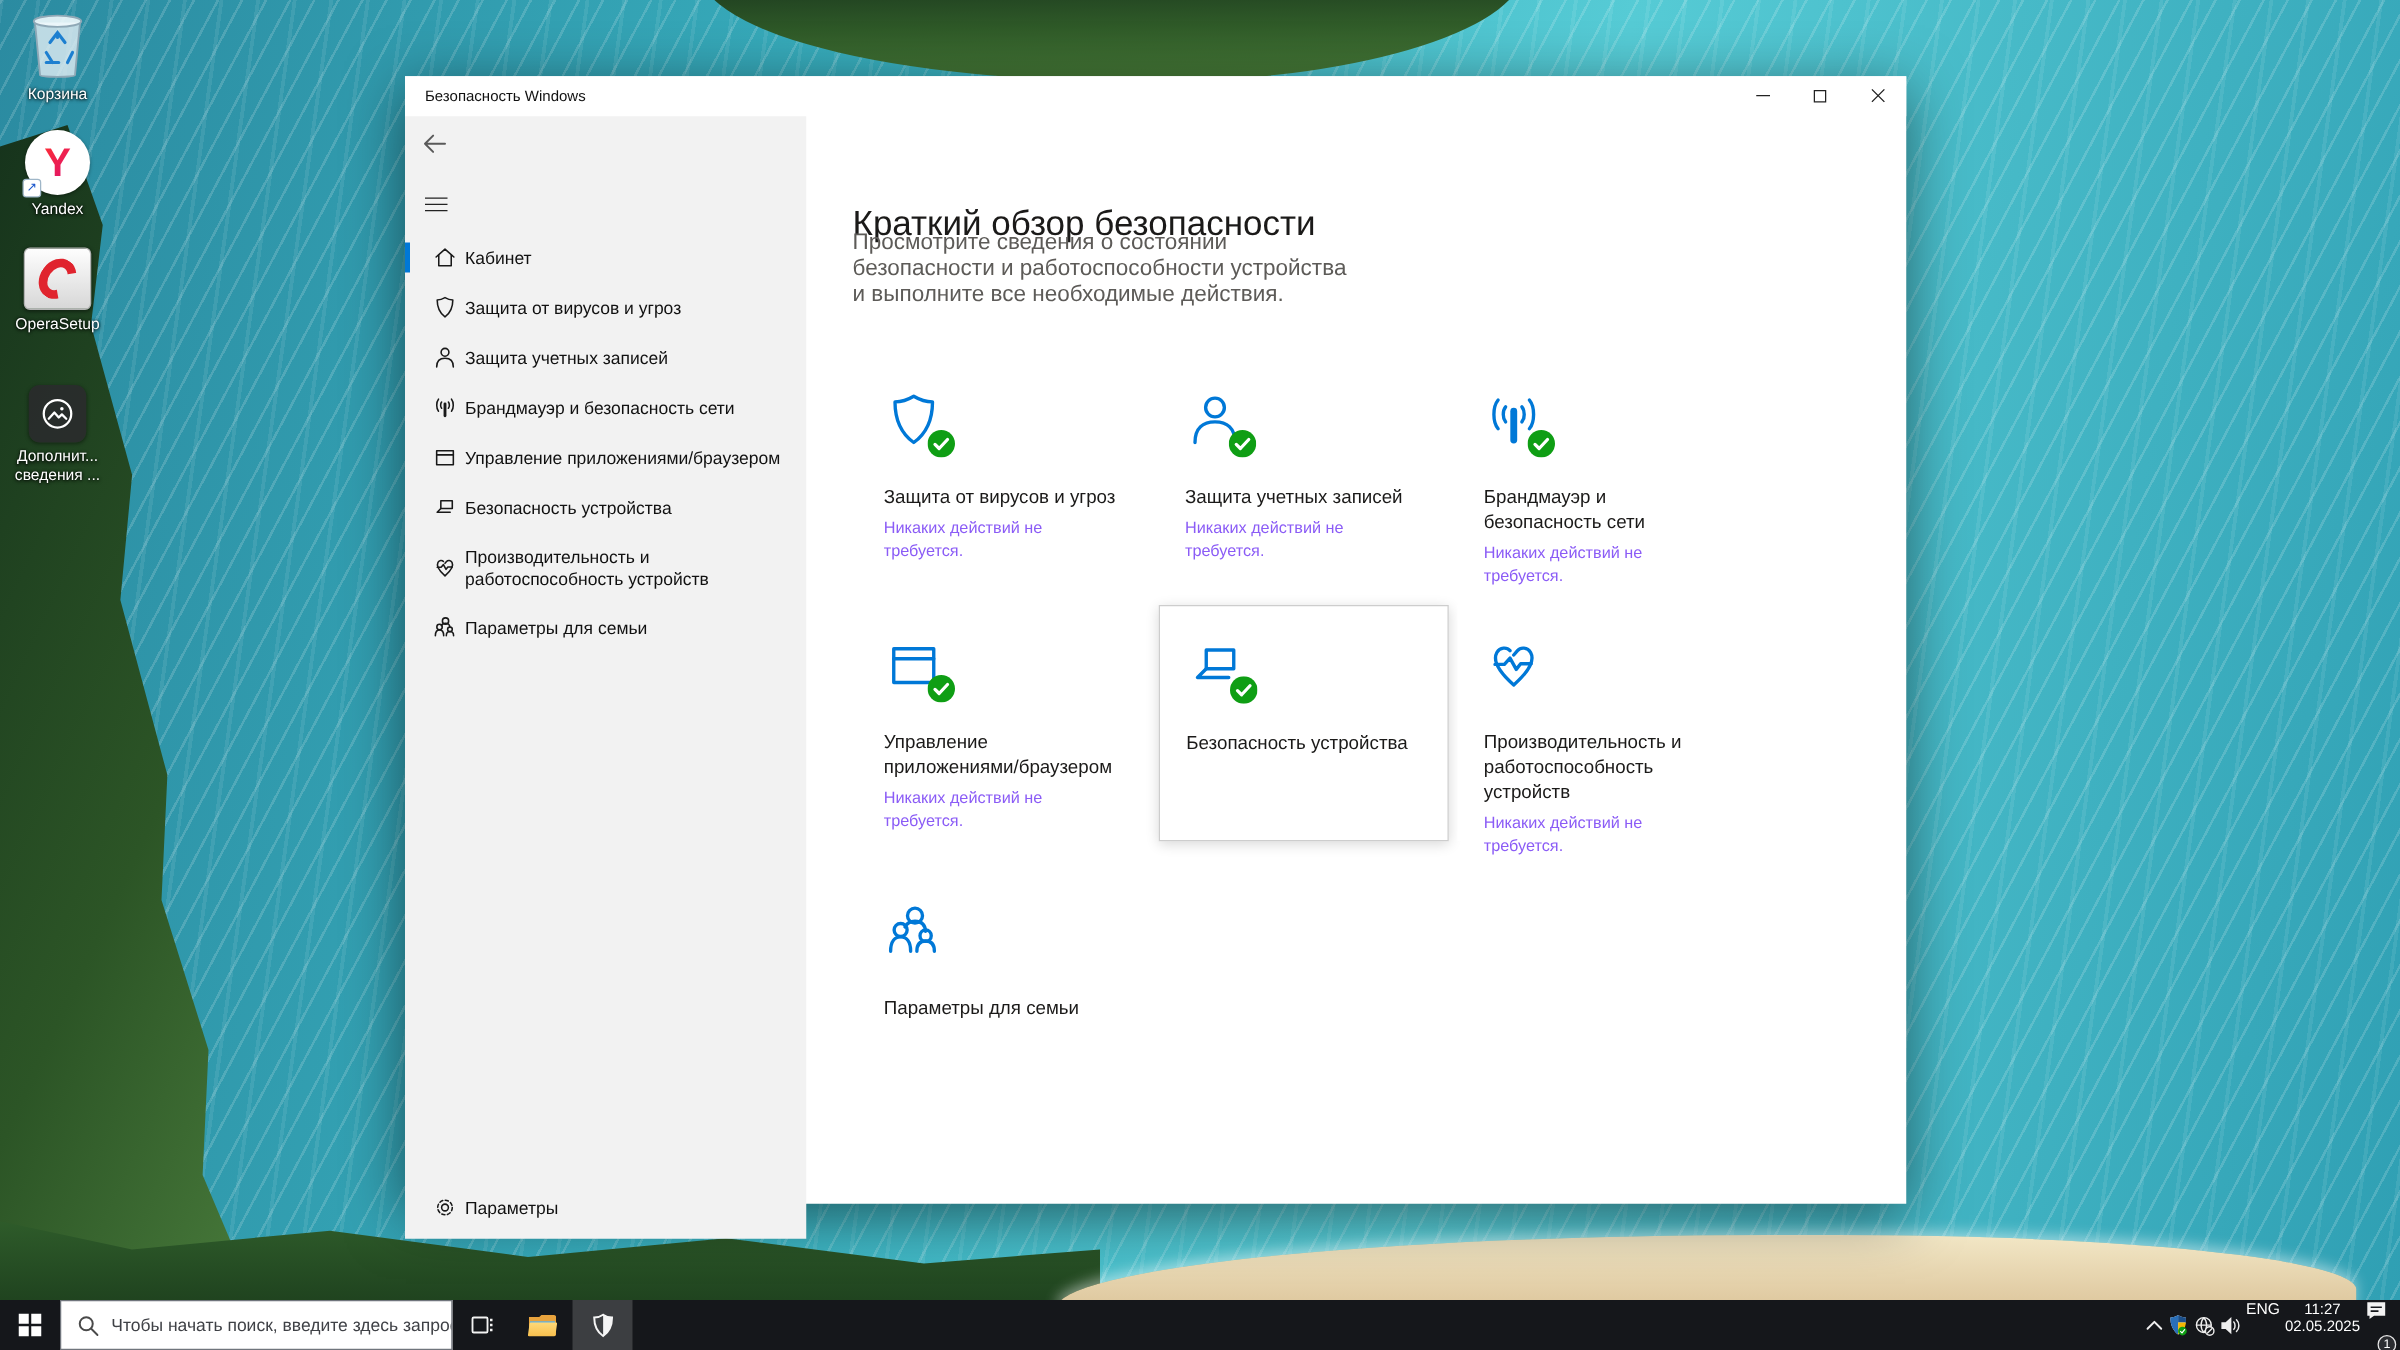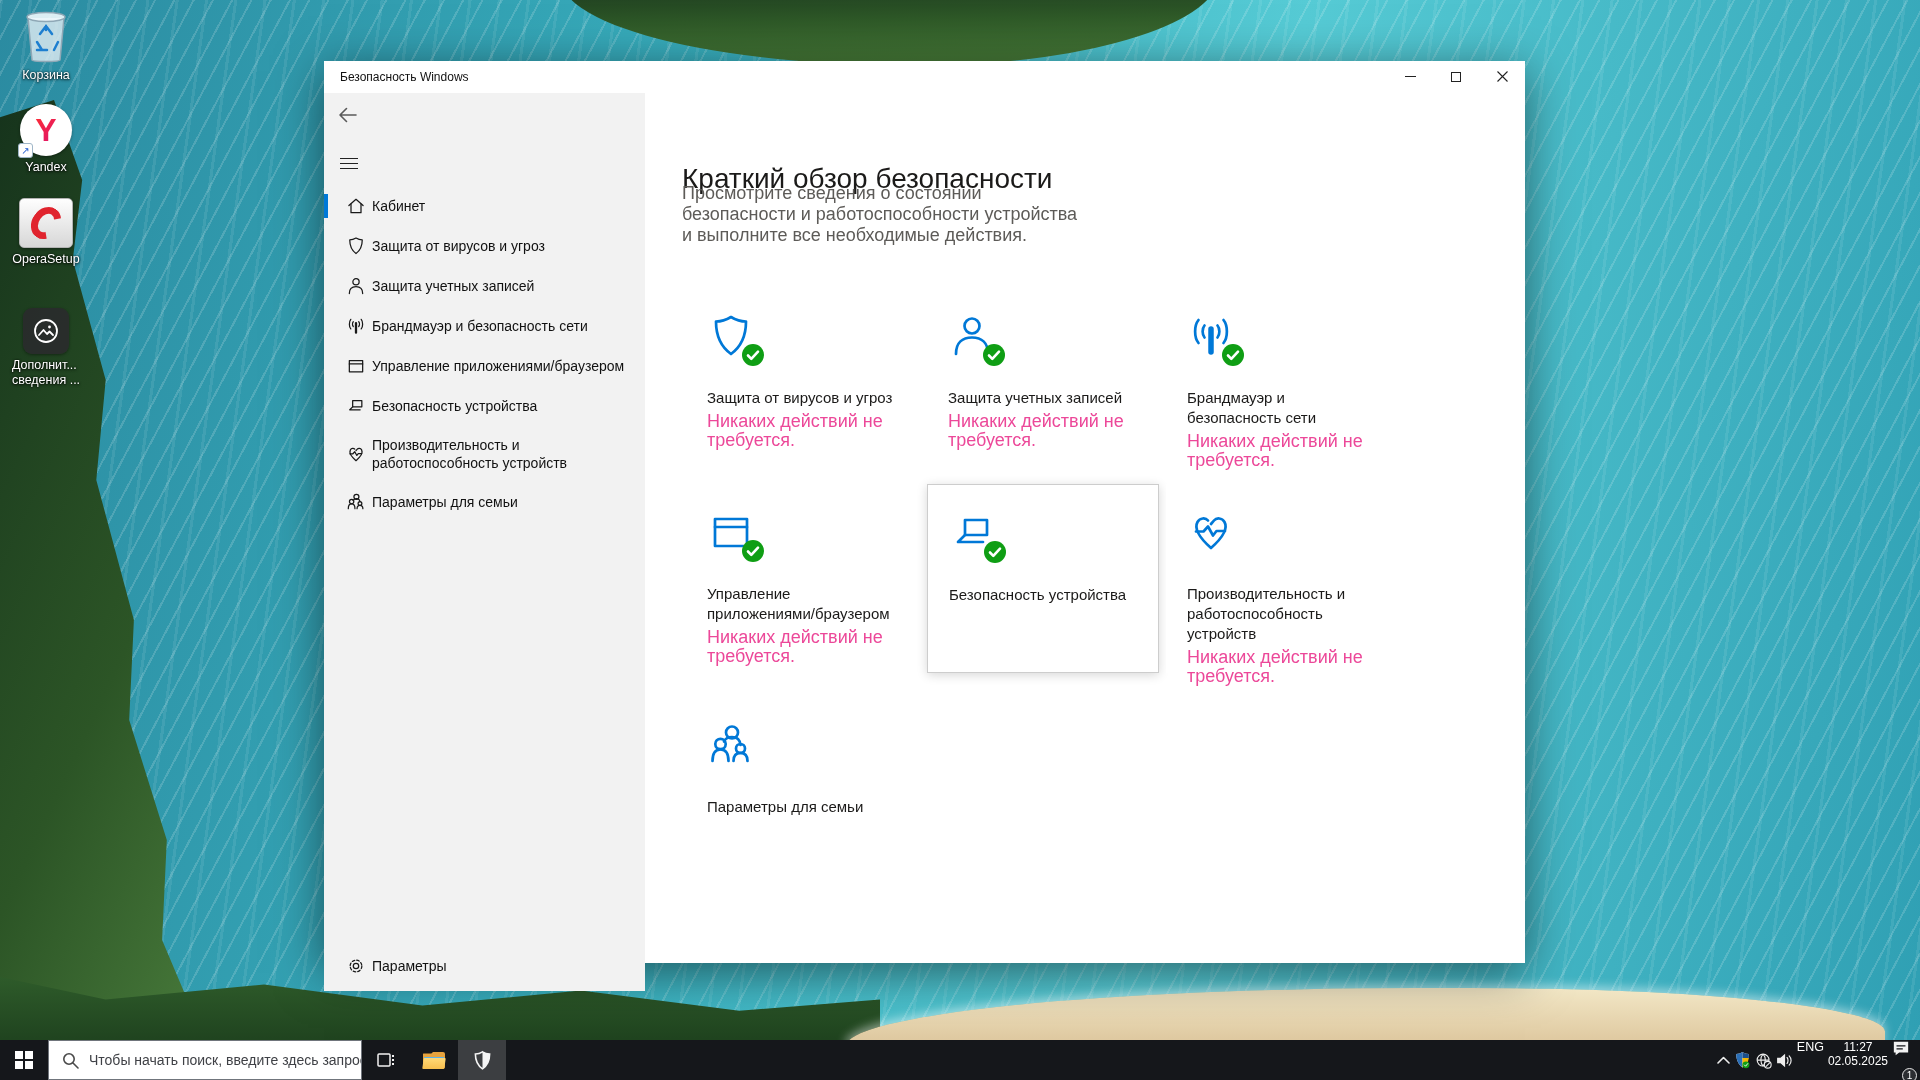--- a/index.html
+++ b/index.html
@@ -19,21 +19,21 @@
     background:linear-gradient(115deg,#14301b 0%,#2c5526 45%,#47793a 72%,#63994a 100%);
     clip-path:polygon(20% 0,26% 8%,24% 16%,31% 28%,29% 38%,37% 52%,36% 62%,44% 74%,43% 84%,52% 94%,56% 100%,0 100%,0 3%); }
   .wp-cliff-bottom { position:absolute; left:0; bottom:28px; width:880px; height:75px; z-index:2;
     background:linear-gradient(180deg,#2e5b2a,#1d3f1d); clip-path:polygon(0 0,12% 30%,30% 10%,48% 38%,66% 18%,84% 45%,100% 30%,100% 100%,0 100%); }
   .wp-sand { position:absolute; left:845px; bottom:30px; width:1040px; height:62px; z-index:2;
     background:linear-gradient(180deg,#f2e7c6,#dcc49a); border-radius:55% 40% 0 0/95% 70% 0 0; box-shadow:0 -4px 10px rgba(255,255,255,.45); }
 
   
   .dicons { position:absolute; left:0; top:0; width:92px; z-index:3; }
   .dicon { position:absolute; left:0; width:92px; display:flex; flex-direction:column; align-items:center; cursor:pointer; }
-  .dicon .lbl { margin-top:4px; font-size:12.5px; color:#fff; text-shadow:0 1px 3px rgba(0,0,0,.9), 0 0 2px rgba(0,0,0,.8); line-height:15px; }
+  .dicon .lbl { margin-top:4px; font-size:12.5px; color:#fff; text-shadow:0 1px 3px rgba(0,0,0,.9), 0 0 2px rgba(0,0,0,.8); text-align:center; line-height:15px; }
   .bin-svg { width:52px; height:56px; }
   .ic-yandex { width:52px; height:52px; border-radius:50%; background:#fff; display:flex; align-items:center; justify-content:center; position:relative; box-shadow:0 1px 3px rgba(0,0,0,.4); }
   .ic-yandex .y { font-size:32px; font-weight:bold; background:linear-gradient(135deg,#ff2f2f,#e11668 80%); -webkit-background-clip:text; background-clip:text; color:transparent; }
   .sc-arrow { position:absolute; left:-2px; bottom:-2px; width:15px; height:15px; background:#fff; border:1px solid #9fb6c8; border-radius:3px; font-size:10px; line-height:13px; text-align:center; color:#1a56cc; }
   .ic-opera { width:54px; height:50px; border-radius:5px; background:linear-gradient(180deg,#fefefe,#d7d7d7); border:1px solid #b3b3b3; display:flex; align-items:center; justify-content:center; box-shadow:0 1px 3px rgba(0,0,0,.4); }
   .ic-opera .o { width:28px; height:34px; border:7px solid #e0242e; border-radius:50%; border-left-color:transparent; transform:rotate(215deg); }
   .ic-info { width:46px; height:46px; border-radius:9px; background:rgba(42,42,44,.88); display:flex; align-items:center; justify-content:center; box-shadow:0 1px 3px rgba(0,0,0,.4); }
 
   
   #win { position:absolute; left:324px; top:61px; width:1201px; height:902px; background:#fff; z-index:5; box-shadow:0 10px 45px rgba(0,0,0,.5); }
@@ -57,21 +57,21 @@
 
   .main-heading { position:absolute; left:358px; top:74px; font-size:28px; font-weight:400; color:#1b1a19;margin-top:28px; }
   .main-sub { position:absolute; left:358px; top:122px; width:400px; font-size:18px; line-height:21px; color:#5d5b58; }
 
   .tile { position:absolute; width:232px; height:189px; padding:24px 20px 0 21px; background:#fff; cursor:pointer; }
   .tile.hovered { border:1px solid #cdcdcd; box-shadow:0 2px 10px rgba(0,0,0,.16); }
   .tile-iconwrap { position:relative; width:50px; height:50px; }
   .tile-ic { width:48px; height:48px; stroke:#0078d7; fill:none; stroke-width:2.7; stroke-linecap:round; stroke-linejoin:round; }
   .check { position:absolute; right:-7px; bottom:-4px; width:22px; height:22px; }
   .tile-title { margin-top:26px; font-size:15px; line-height:20px; color:#1b1a19; }
-  .tile-desc { margin-top:4px; font-size:18px; line-height:19px; color:#ec4899; }
+  .tile-desc { margin-top:4px; font-size:13px; line-height:19px; color:#8b5cf6; }
 
   
   #taskbar { position:absolute; left:0; bottom:0; width:1920px; height:40px; background:#15171b; z-index:10; display:flex; align-items:stretch; }
   .tb-btn { width:48px; display:flex; align-items:center; justify-content:center; cursor:pointer; flex:0 0 auto; }
   .start-logo { display:grid; grid-template-columns:8px 8px; grid-template-rows:8px 8px; gap:2px; }
   .start-logo i { background:#fff; }
   .tb-search { flex:0 0 314px; height:40px; background:#fff; border:1px solid #70757c; display:flex; align-items:center; padding-left:13px; gap:10px; }
   .tb-search input { border:none; outline:none; flex:1; font-size:14px; font-family:"Liberation Sans",sans-serif; color:#222; background:transparent; }
   .tb-search input::placeholder { color:#3f4146; opacity:1; }
   .tb-active { background:rgba(255,255,255,.17); }

